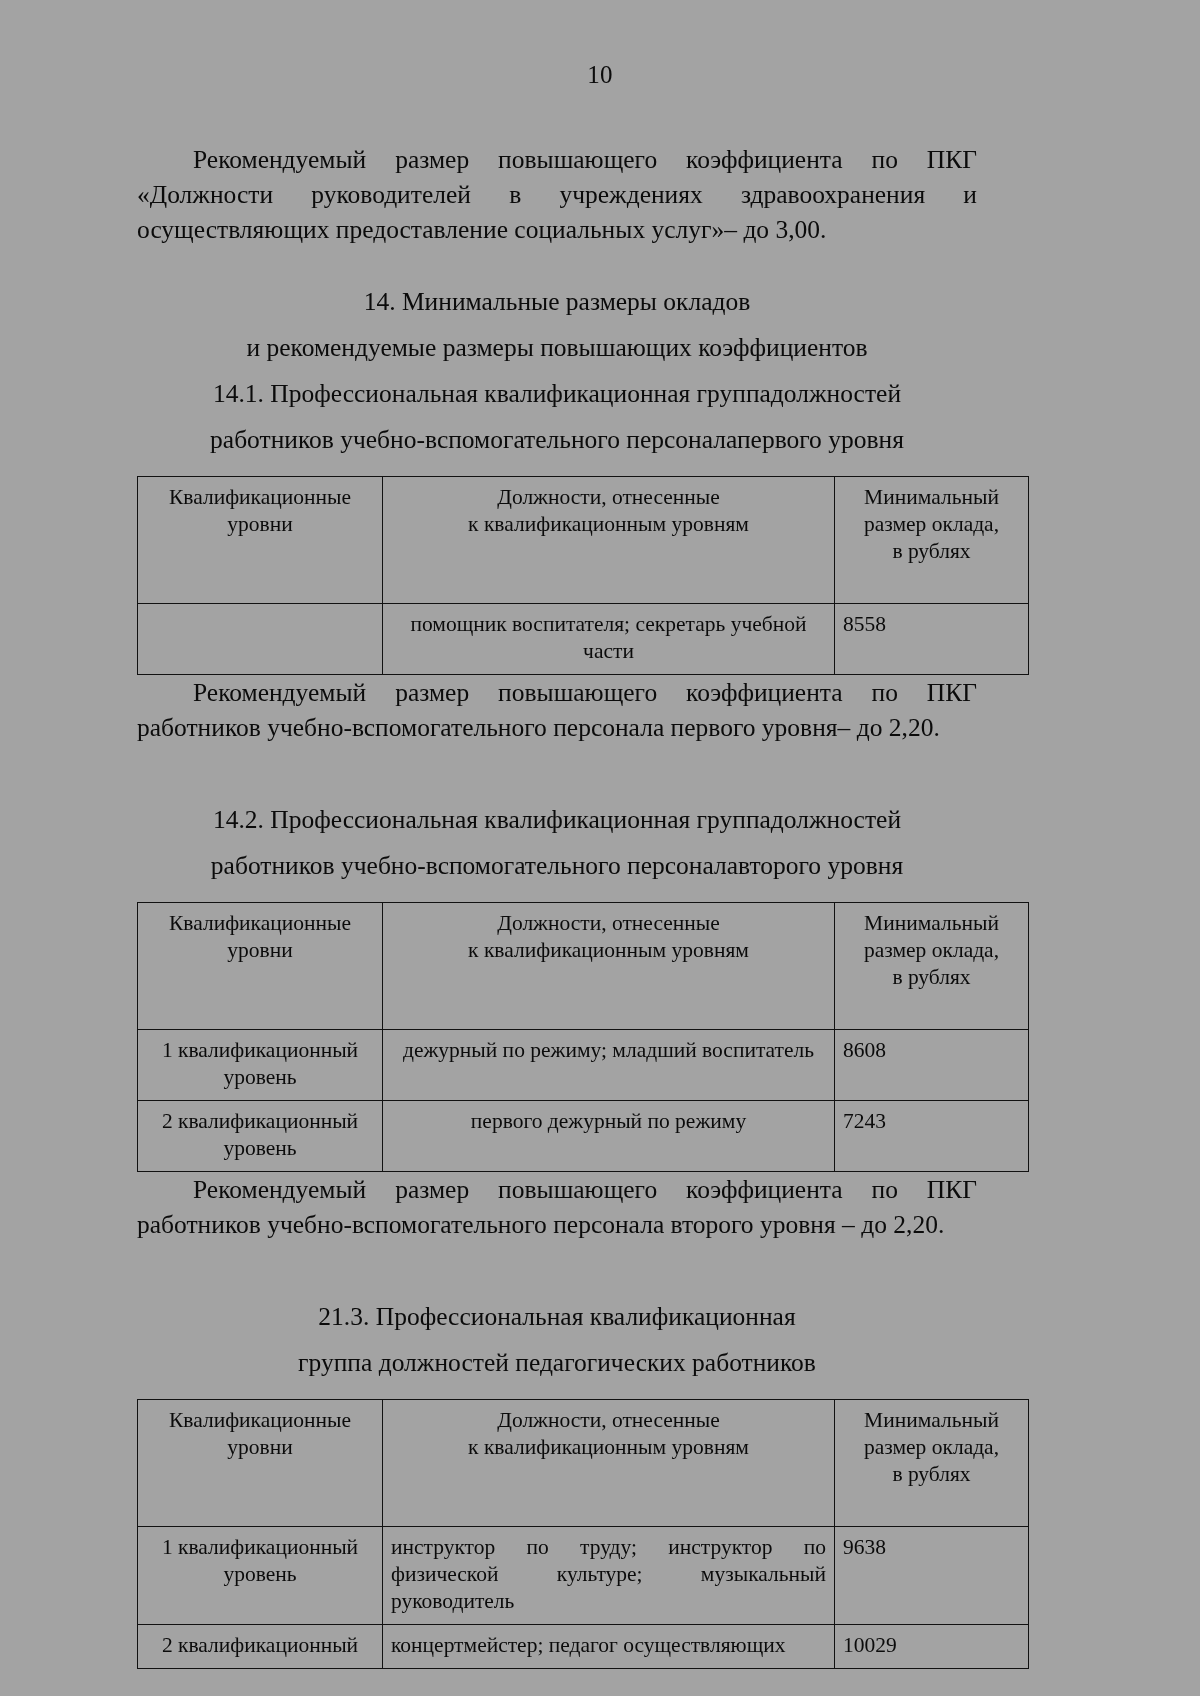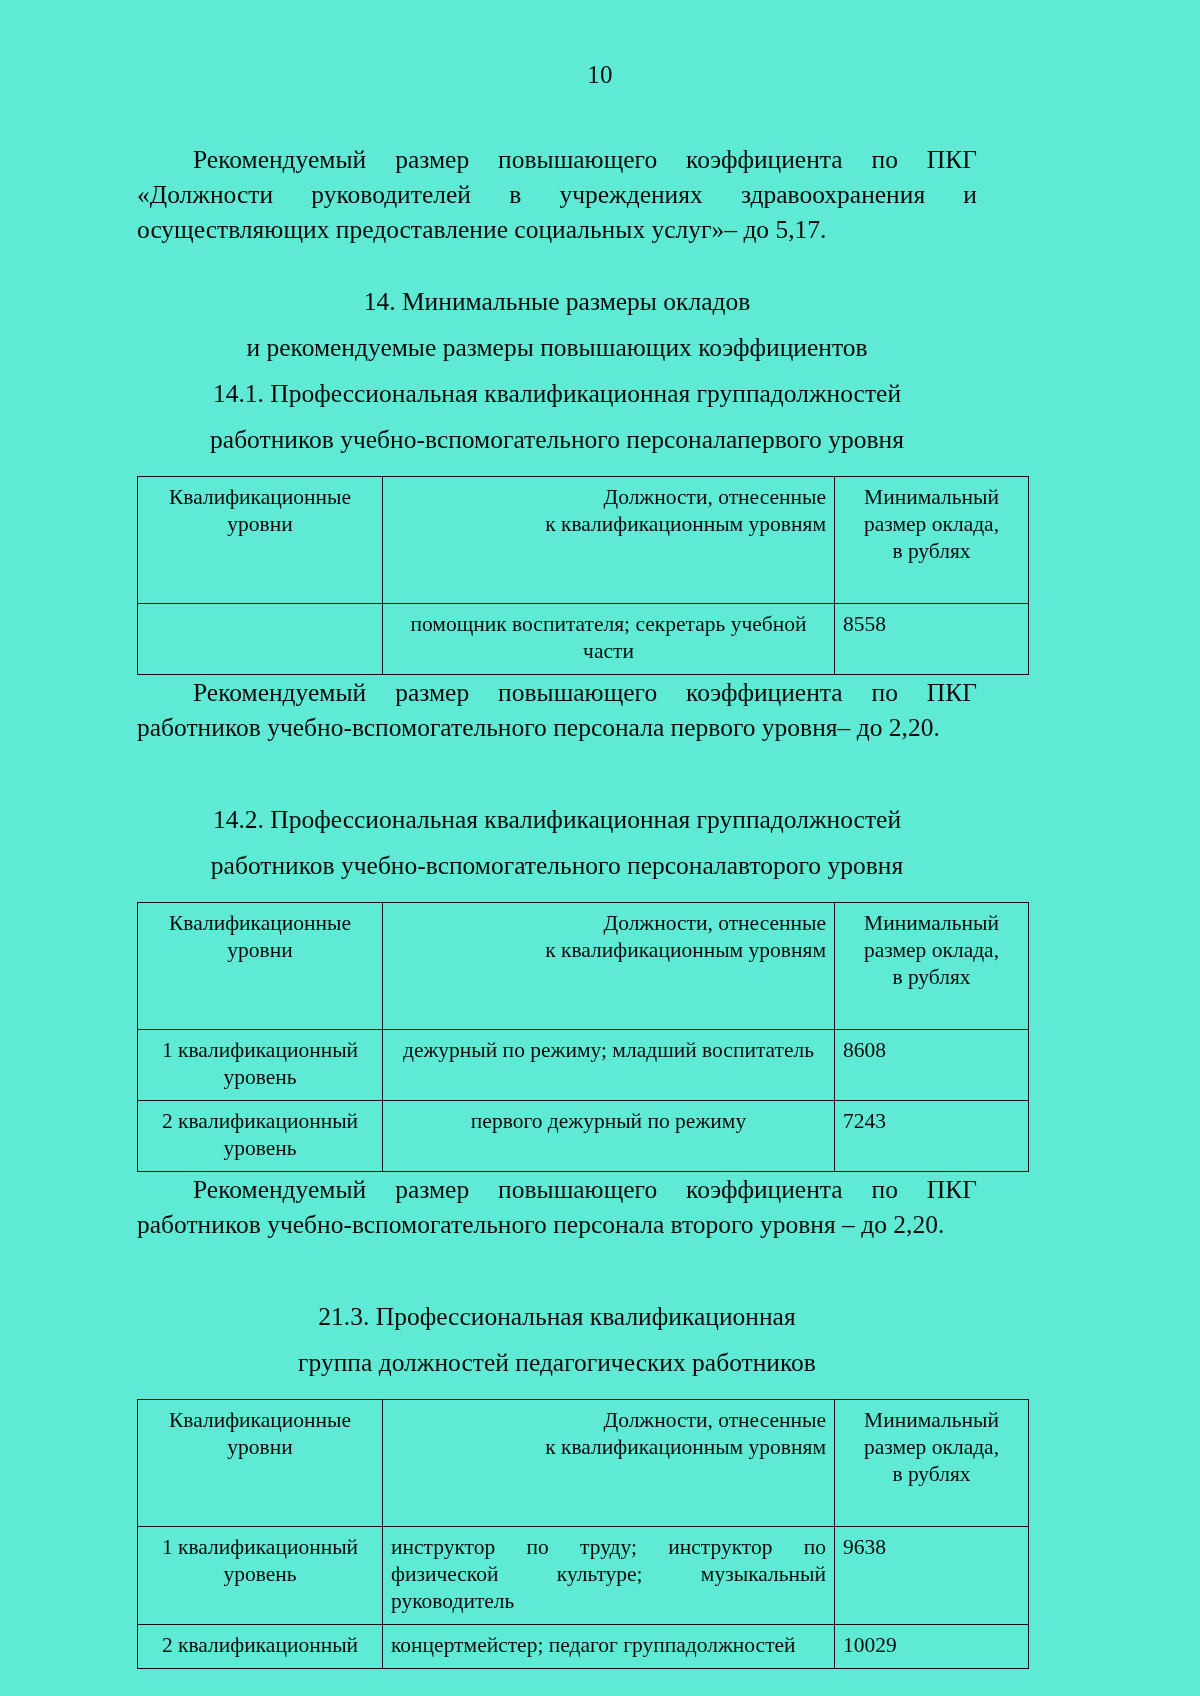--- a/index.html
+++ b/index.html
@@ -6,21 +6,21 @@
   html, body {
     margin: 0;
     padding: 0;
     background: #ffffff;
   }
   .page {
     position: relative;
     width: 1200px;
     height: 1696px;
     margin: 0 auto;
-    background: #5eead4;
+    background: #a3a3a3;
     font-family: "Liberation Serif", "DejaVu Serif", serif;
     color: #0b0b0b;
     box-sizing: border-box;
     overflow: hidden;
   }
   .content {
     position: absolute;
     left: 137px;
     top: 0;
     width: 840px;
@@ -70,21 +70,21 @@
   }
   table.pkg td.c1 { width: 228px; text-align: center; }
   table.pkg td.c2 { width: 435px; text-align: center; }
   table.pkg td.c3 { width: 177px; text-align: left; }
 
   table.pkg tr.head td {
     text-align: center;
     padding-top: 7px;
     padding-bottom: 38px;
   }
-  table.pkg tr.head td.c2 { text-align: right; }
+  table.pkg tr.head td.c2 { text-align: center; }
 
   table.pkg td.just {
     text-align: justify;
     text-justify: inter-word;
   }
 
   .sp-8  { height: 8px; }
   .sp-26 { height: 26px; }
   .sp-40 { height: 40px; }
   .sp-46 { height: 46px; }
@@ -96,21 +96,21 @@
 <div class="page">
 
   <div class="page-number">10</div>
 
   <div class="content">
 
     <div class="sp-56"></div>
     <div class="sp-46"></div>
     <div class="sp-40"></div>
 
-    <p class="para">Рекомендуемый размер повышающего коэффициента по ПКГ «Должности руководителей в учреждениях здравоохранения и осуществляющих предоставление социальных услуг»– до 5,17.</p>
+    <p class="para">Рекомендуемый размер повышающего коэффициента по ПКГ «Должности руководителей в учреждениях здравоохранения и осуществляющих предоставление социальных услуг»– до 3,00.</p>
 
     <div class="sp-26"></div>
 
     <h3 class="center">14. Минимальные размеры окладов</h3>
     <h3 class="center">и рекомендуемые размеры повышающих коэффициентов</h3>
 
     <h3 class="center">14.1. Профессиональная квалификационная группадолжностей</h3>
     <h3 class="center">работников учебно-вспомогательного персоналапервого уровня</h3>
 
     <div class="sp-8"></div>
@@ -216,20 +216,20 @@
             <span>1 квалификационный</span><br>
             <span>уровень</span>
           </td>
           <td class="c2 just">инструктор по труду; инструктор по физической культуре; музыкальный руководитель</td>
           <td class="c3">9638</td>
         </tr>
         <tr>
           <td class="c1">
             <span>2 квалификационный</span>
           </td>
-          <td class="c2 just">концертмейстер; педагог группадолжностей</td>
+          <td class="c2 just">концертмейстер; педагог осуществляющих</td>
           <td class="c3">10029</td>
         </tr>
       </tbody>
     </table>
 
   </div>
 </div>
 
 </body></html>

